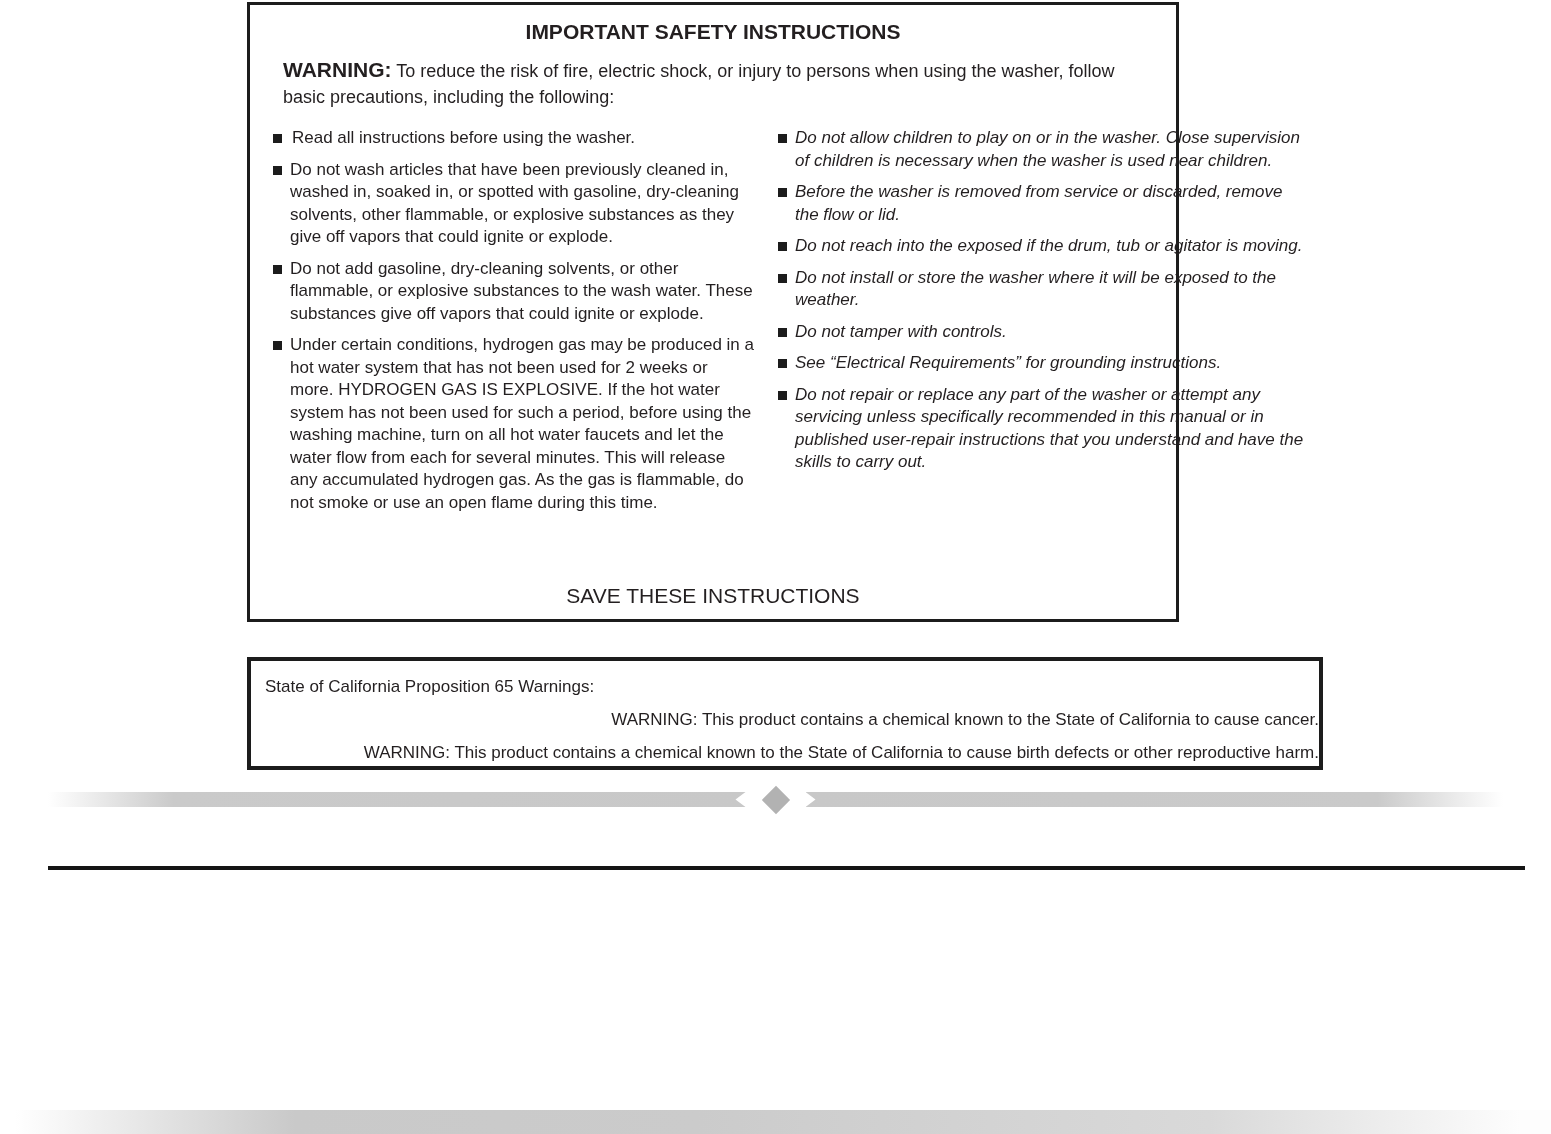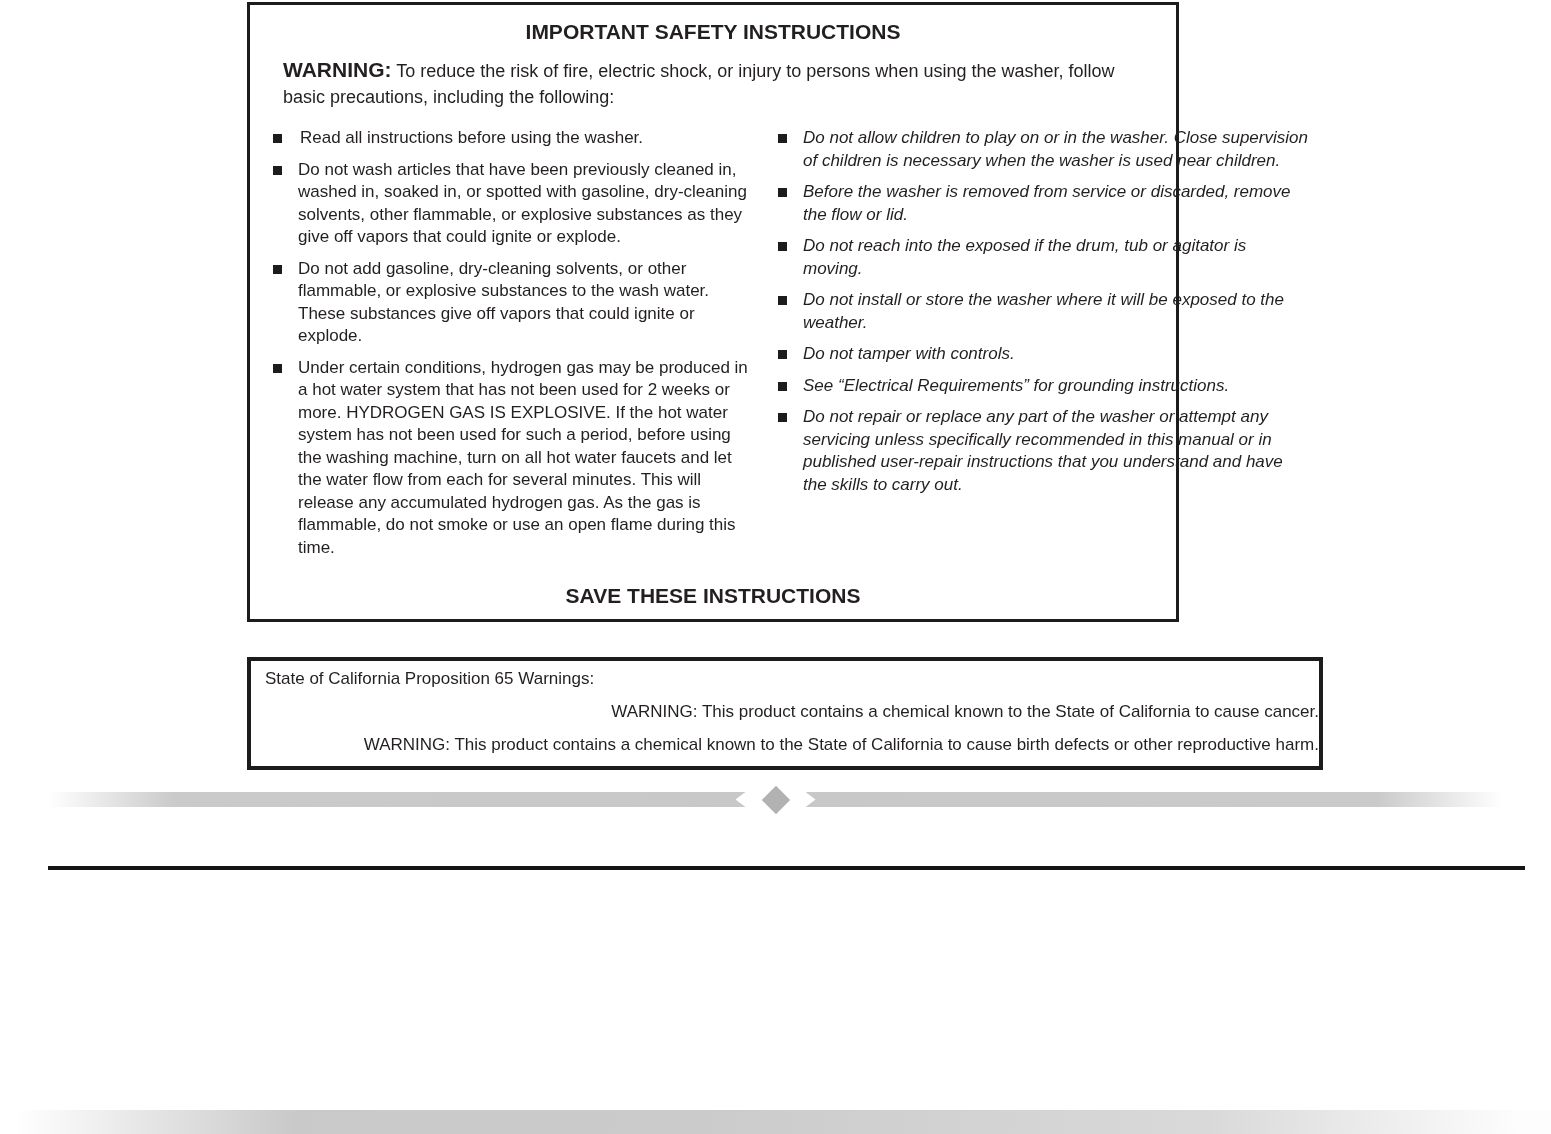--- a/index.html
+++ b/index.html
@@ -35,48 +35,47 @@
 
   .columns { display: flex; margin-top: 17px; }
   .col-left  { margin-left: 23px; width: 482px; flex: none; }
   .col-right { margin-left: 23px; width: 530px; flex: none; font-style: italic; }
 
   .bullet {
     display: flex;
     margin-bottom: 9px;
     font-size: 17px;
     line-height: 22.5px;
-    gap: 8px;
   }
   .marker {
     width: 9px; height: 9px;
     background: #1c1c1c;
     margin: 7px 8px 0 0;
     flex: none;
   }
   .col-left .bullet:first-child .marker { margin-right: 10px; }
 
   .save-line {
     position: absolute; left: 0; right: 0; bottom: 11px;
     text-align: center;
-    font-weight: bold;
+    font-weight: normal;
     font-size: 21px;
   }
 
   
   .prop65-box {
     position: absolute; left: 247px; top: 657px;
     width: 1076px; height: 113px;
     border: 4px solid #1c1c1c;
     box-sizing: border-box;
     background: #ffffff;
     font-size: 17px;
   }
   .prop65-box p { margin: 0 0 0 14px; }
-  .prop65-heading { padding-top: 8px; }
+  .prop65-heading { padding-top: 16px; }
   .prop65-line { padding-top: 13px; text-align: right; }
 
   
   .divider {
     position: absolute; left: 48px; top: 792px;
     width: 1455px; height: 15px;
   }
   .divider-bar-left {
     position: absolute; left: 0; top: 0;
     width: calc(50% - 30px); height: 100%;

